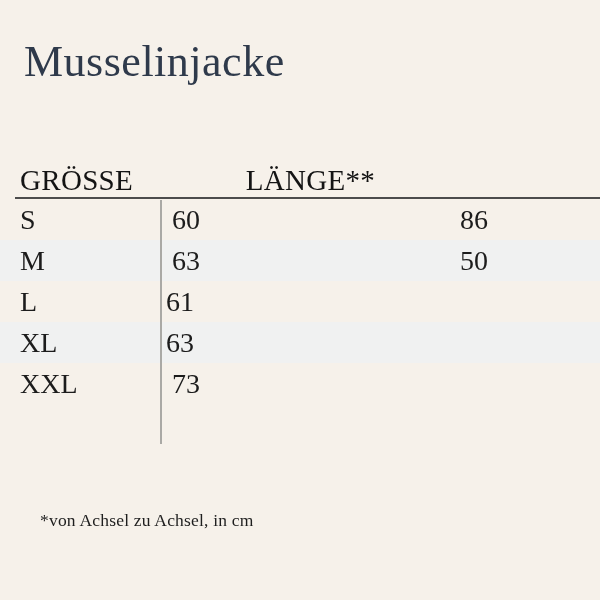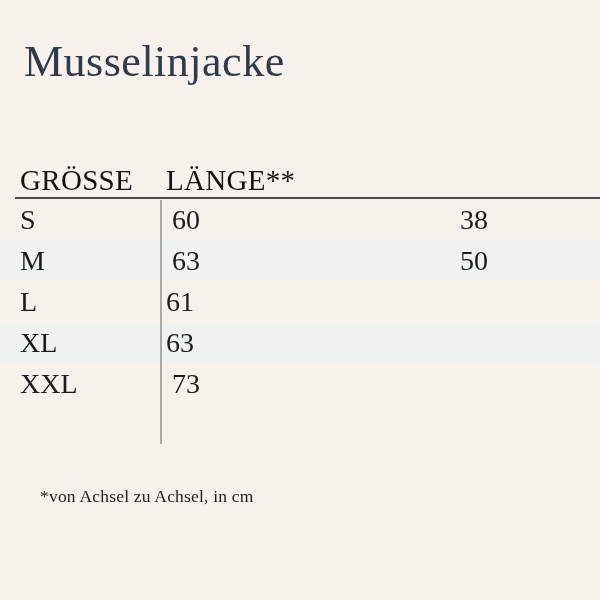--- a/index.html
+++ b/index.html
@@ -39,21 +39,21 @@
   }
   .th {
     font-size: 29px;
     line-height: 1.1;
     color: #141414;
     letter-spacing: 0.3px;
     white-space: nowrap;
   }
   .th.c1 { padding-left: 20px; }
   .th.c2 { padding-left: 7px; }
-  .th.c3 { padding-left: 5px; }
+  .th.c3 { padding-left: 5px; text-align: center; }
   .header-rule {
     position: absolute;
     left: 15px;
     top: 42px;
     width: 585px;
     height: 2px;
     background: #4c4c4c;
   }
   .tbody {
     position: absolute;
@@ -80,21 +80,21 @@
     position: absolute;
     left: 160px;
     top: 45px;
     width: 2px;
     height: 244px;
     background: #aaa9a5;
   }
   .footnotes {
     position: absolute;
     left: 40px;
-    top: 484px;
+    top: 508px;
     font-size: 17.5px;
     line-height: 25px;
     color: #1e1e1e;
     letter-spacing: 0.2px;
   }
 </style>
 </head>
 <body>
 
 <div class="page">
@@ -107,21 +107,21 @@
       <div class="th c1">GRÖSSE</div>
       <div class="th c3">LÄNGE**</div>
     </div>
 
     <div class="header-rule"></div>
 
     <div class="tbody">
       <div class="tr">
         <div class="td c1">S</div>
         <div class="td c2">60</div>
-        <div class="td c3">38</div>
+        <div class="td c3">86</div>
       </div>
       <div class="tr stripe">
         <div class="td c1">M</div>
         <div class="td c2">63</div>
         <div class="td c3">50</div>
       </div>
       <div class="tr">
         <div class="td c1">L</div>
         <div class="td c3">61</div>
       </div>

